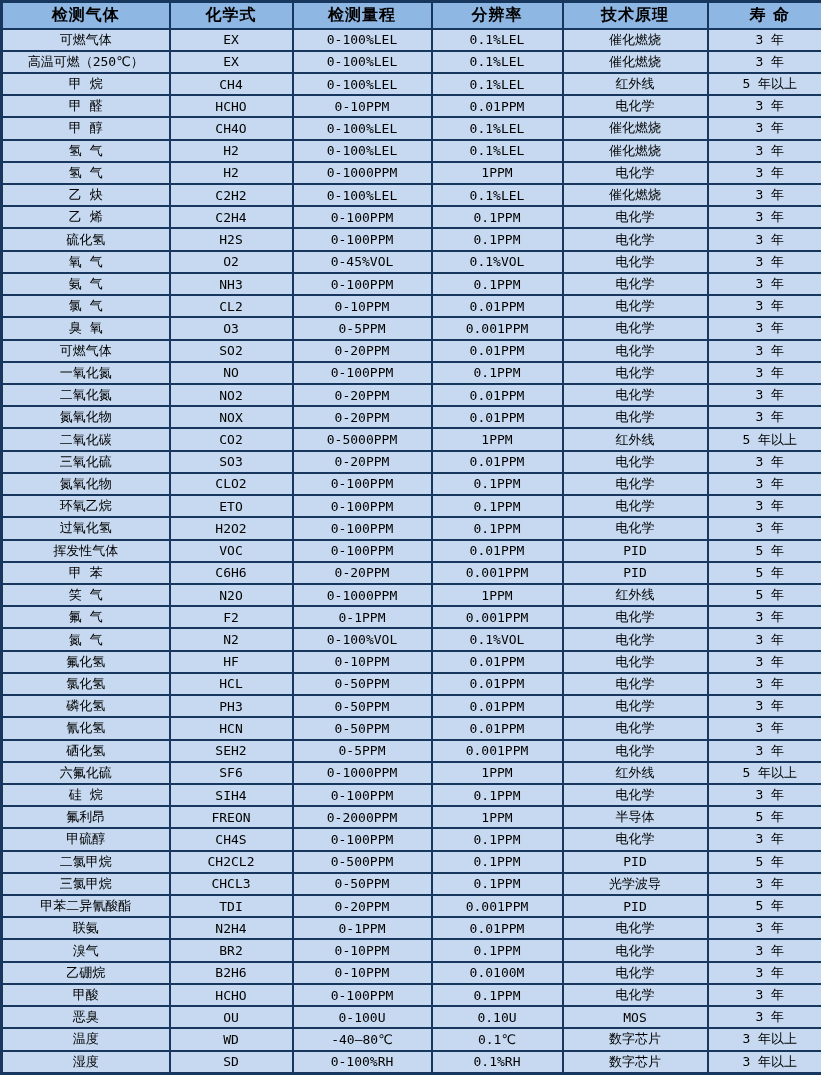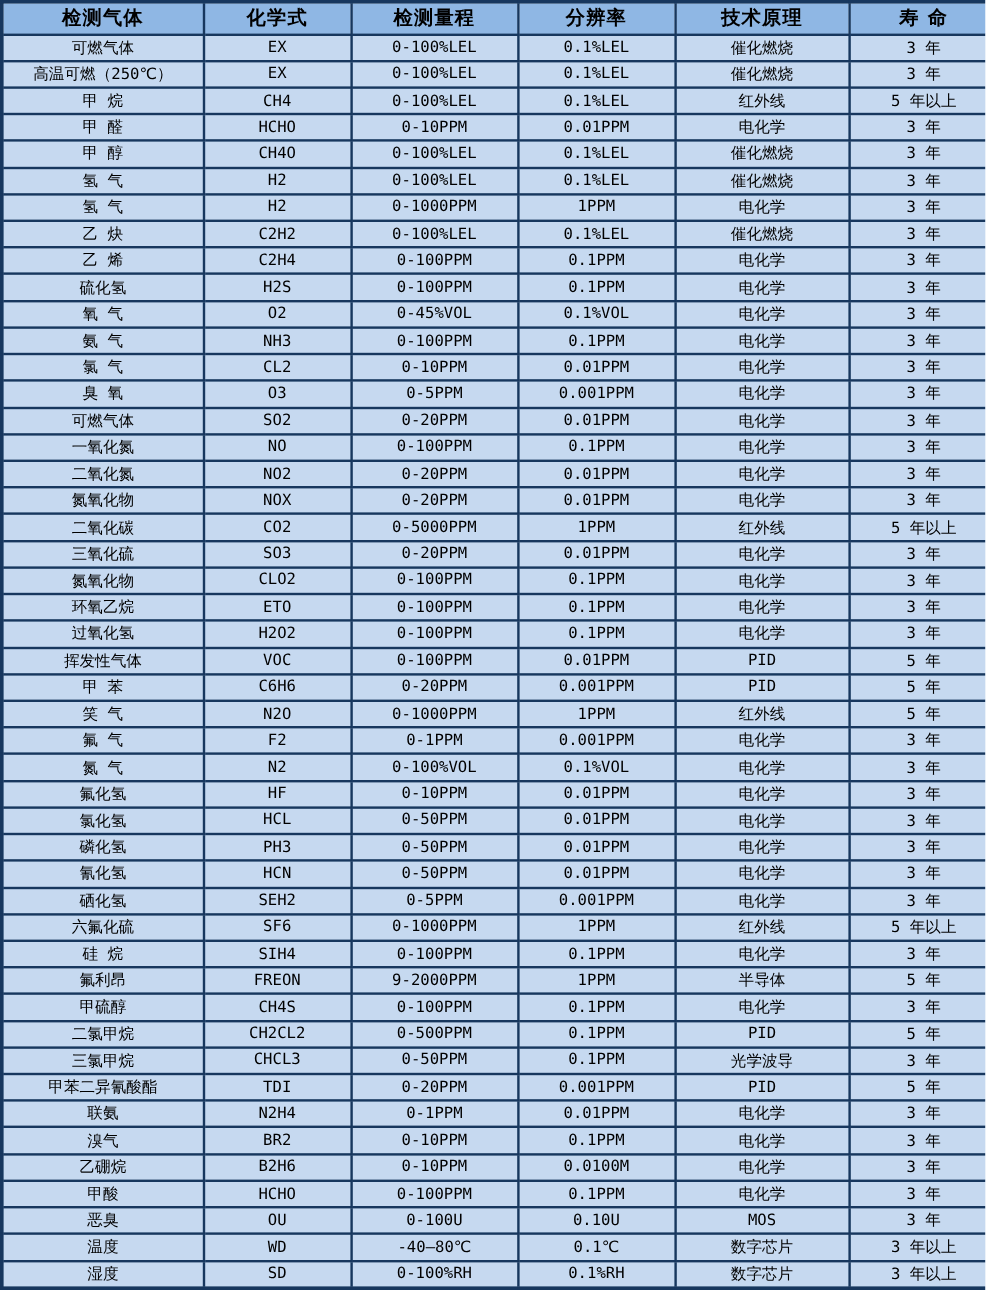--- a/index.html
+++ b/index.html
@@ -359,21 +359,21 @@
           <td>硅 烷</td>
           <td>SIH4</td>
           <td>0-100PPM</td>
           <td>0.1PPM</td>
           <td>电化学</td>
           <td>3 年</td>
         </tr>
         <tr>
           <td>氟利昂</td>
           <td>FREON</td>
-          <td>9-2000PPM</td>
+          <td>0-2000PPM</td>
           <td>1PPM</td>
           <td>半导体</td>
           <td>5 年</td>
         </tr>
         <tr>
           <td>甲硫醇</td>
           <td>CH4S</td>
           <td>0-100PPM</td>
           <td>0.1PPM</td>
           <td>电化学</td>

